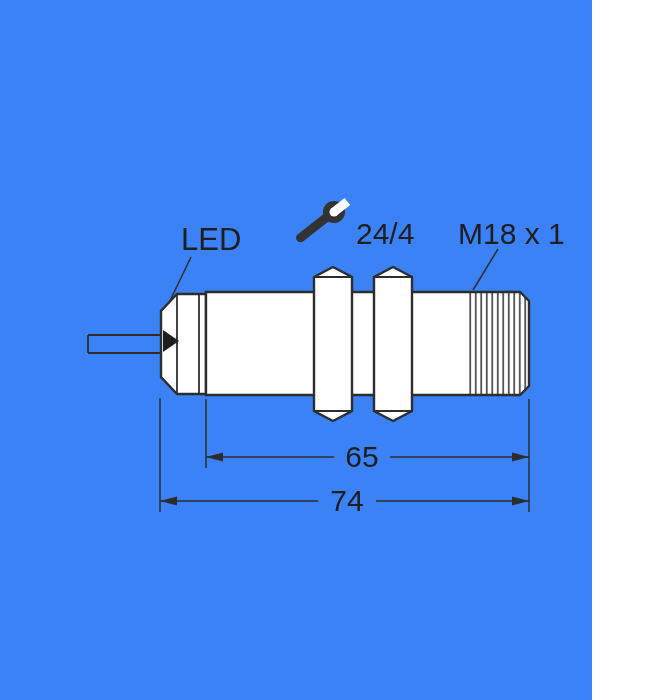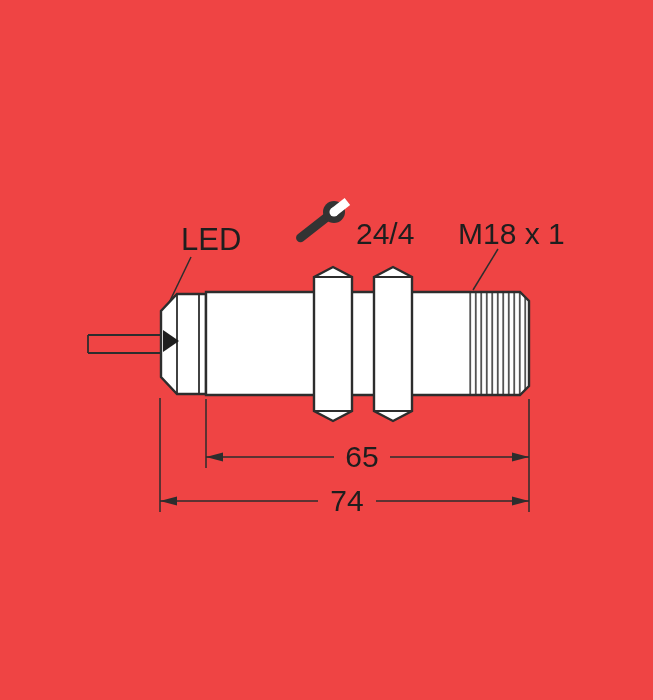--- a/index.html
+++ b/index.html
@@ -2,23 +2,23 @@
 <html><head>
 <meta charset="utf-8">
 <style>
   html, body {
     margin: 0;
     padding: 0;
     background: #ffffff;
   }
   .canvas {
     position: relative;
-    width: 653px;
+    width: 592px;
     height: 700px;
-    background: #ef4444;
+    background: #3b82f6;
     overflow: hidden;
     font-family: "Liberation Sans", sans-serif;
   }
   svg text {
     font-family: "Liberation Sans", sans-serif;
     fill: #1e1e1e;
   }
   .outline {
     fill: #ffffff;
     stroke: #2d2d2d;

